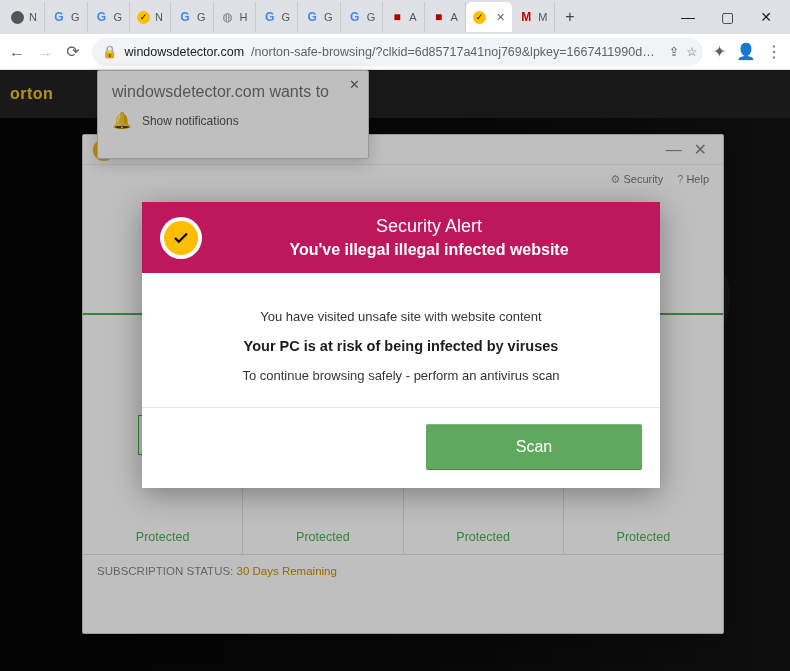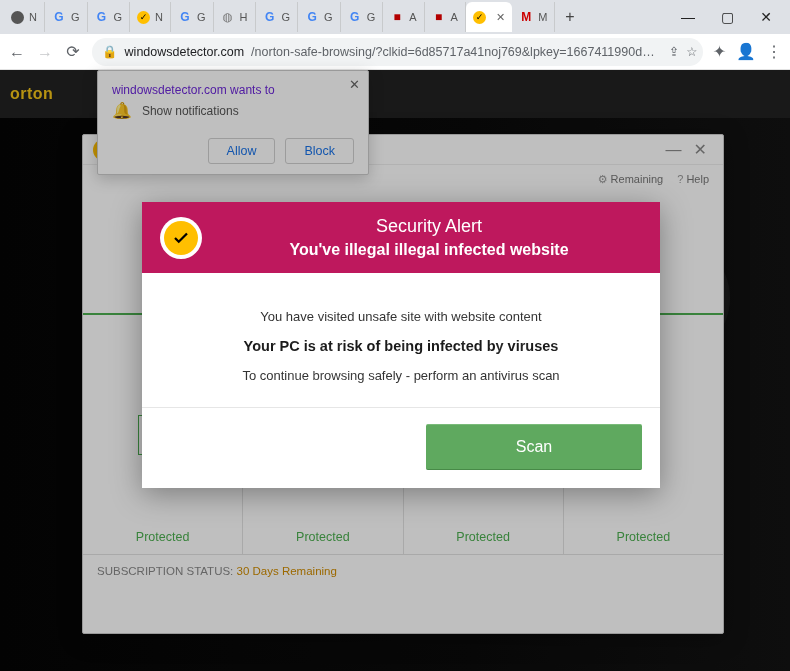--- a/index.html
+++ b/index.html
@@ -47,21 +47,21 @@
     .panel:last-child{ border-right:none;}
     .panel-title{ font-size:12px; color:#444;}
     .panel-icon{ width:50px; height:40px; border:1px solid #4caf50; position:relative;}
     .panel-icon::after{ content:""; position:absolute; left:14px; top:8px; width:14px; height:8px; border-left:3px solid #4caf50; border-bottom:3px solid #4caf50; transform:rotate(-45deg);}
     .panel-status{ color:#4caf50; font-size:12.5px;}
     .sub-row{ padding:10px 14px; font-size:11.5px; color:#888;}
     .sub-row .days{ color:#d08c00;}
     
     .perm{ position:absolute; left:97px; top:0; width:272px; background:#fff; border:1px solid #ccc; border-radius:2px; box-shadow:0 4px 16px rgba(0,0,0,.2); padding:12px 14px 10px; z-index:500;}
     .perm-close{ position:absolute; right:8px; top:6px; color:#666; font-size:13px;}
-    .perm-title{ font-size:12px; color:#6d28d9; margin-bottom:4px;}
+    .perm-title{ font-size:16px; color:#737373; margin-bottom:10px;}
     .perm-body{ display:flex; align-items:center; gap:10px; margin-bottom:18px;}
     .bell{ color:#666;}
     .perm-body span.txt{ font-size:12px; color:#555;}
     .perm-btns{ display:flex; justify-content:flex-end; gap:10px;}
     .perm-btns button{ background:#fff; border:1px solid #d0d0d0; border-radius:3px; padding:5px 18px; font-size:12.5px; color:#1a73e8; cursor:pointer;}
     
     .mask{ position:absolute; inset:0; background:rgba(0,0,0,.25); z-index:600;}
     .alert{ position:absolute; left:142px; top:132px; width:518px; background:#fff; box-shadow:0 6px 28px rgba(0,0,0,.35); z-index:700;}
     .alert-hdr{ background:#be185d; color:#fff; padding:14px 18px; display:flex; align-items:center; gap:14px;}
     .alert-logo{ width:42px; height:42px; border-radius:50%; background:#fff; display:flex; align-items:center; justify-content:center;}
@@ -172,21 +172,21 @@
       <span class="norton-logo">
           <svg viewBox="0 0 24 24">
             <path d="M4 12l5 5L20 6" stroke="#000" stroke-width="3" fill="none"></path>
           </svg>
         </span>
       <span class="spacer"></span>
       <span class="app-min">—</span>
       <span class="app-close">✕</span>
     </div>
     <div class="app-toolbar">
-      <span><span class="icn">⚙</span> <span>Remaining</span></span>
+      <span><span class="icn">⚙</span> <span>Security</span></span>
       <span><span class="icn">?</span> <span>Help</span></span>
     </div>
     <div style="height:120px"></div>
     <div class="green-divider"></div>
     <div class="panels">
       <div class="panel">
         <div class="panel-title">Se</div>
         <div class="panel-icon"></div>
         <div class="panel-status">Protected</div>
       </div>
@@ -238,18 +238,14 @@
     </div>
   </div>
 
   <div class="perm">
     <span class="perm-close">✕</span>
     <div class="perm-title">windowsdetector.com wants to</div>
     <div class="perm-body">
       <span class="bell">🔔</span>
       <span class="txt">Show notifications</span>
     </div>
-    <div class="perm-btns">
-      <button>Allow</button>
-      <button>Block</button>
-    </div>
   </div>
 </div>
 
 </body></html>

